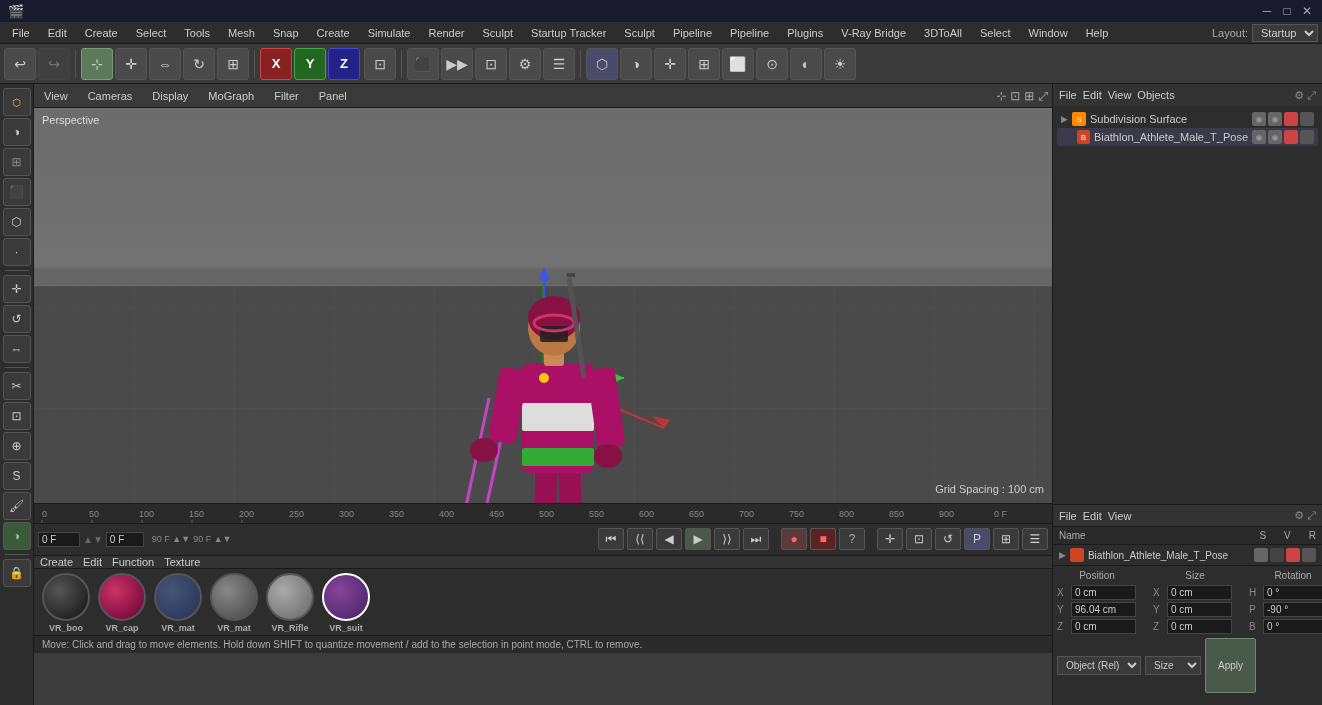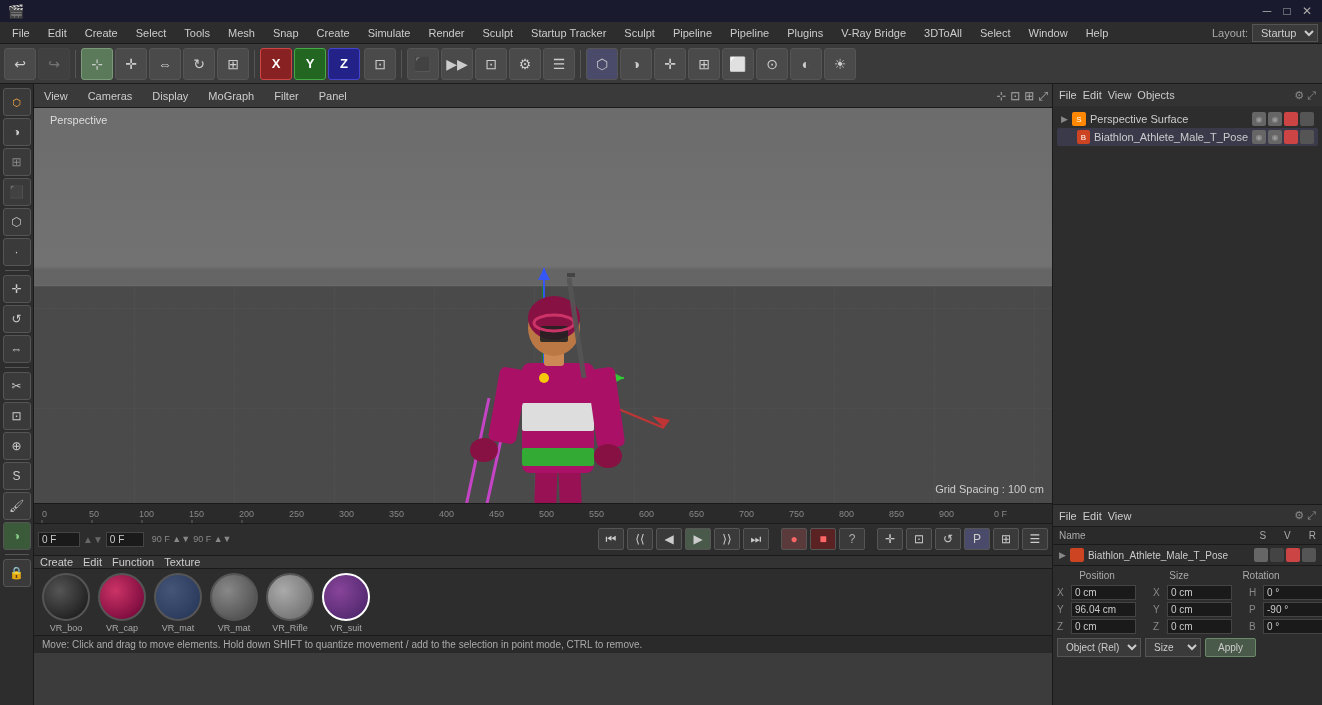--- a/index.html
+++ b/index.html
@@ -33,41 +33,41 @@
     .side-btn { width: 28px; height: 28px; background: #3a3a3a; border: 1px solid #555; border-radius: 3px; display: flex; align-items: center; justify-content: center; cursor: pointer; color: #ccc; font-size: 12px; }
     .side-separator { width: 24px; height: 1px; background: #555; margin: 2px 0; }
 
     
     #viewport-container { flex: 1; display: flex; flex-direction: column; }
     #viewport-header { height: 24px; background: #3a3a3a; display: flex; align-items: center; padding: 0 4px; gap: 8px; border-bottom: 1px solid #1a1a1a; }
     .vp-header-item { font-size: 11px; color: #ccc; cursor: pointer; padding: 2px 6px; border-radius: 2px; }
     .vp-header-icons { margin-left: auto; display: flex; gap: 4px; }
     .vp-header-icon { color: #aaa; font-size: 12px; cursor: pointer; }
     #viewport { flex: 1; position: relative; background: linear-gradient(180deg, #5a5a5a 0%, #6a6a6a 40%, #4a4a4a 41%, #4a4a4a 100%); overflow: hidden; }
-    #viewport-label { position: absolute; top: 6px; left: 16px; font-size: 11px; color: #ddd; }
+    #viewport-label { position: absolute; top: 6px; left: 8px; font-size: 11px; color: #ddd; }
     #grid-spacing { position: absolute; bottom: 8px; right: 8px; font-size: 11px; color: #ccc; }
 
     
     #timeline { height: 52px; background: #2d2d2d; border-top: 1px solid #1a1a1a; display: flex; flex-direction: column; }
     #timeline-ruler { height: 20px; background: #333; border-bottom: 1px solid #1a1a1a; display: flex; align-items: center; padding: 0 4px; position: relative; overflow: hidden; }
     #timeline-controls { height: 32px; background: #2d2d2d; display: flex; align-items: center; padding: 0 4px; gap: 3px; }
     .tc-field { background: #1a1a1a; border: 1px solid #444; color: #ccc; font-size: 10px; width: 50px; padding: 1px 3px; }
     .tc-btn { width: 26px; height: 22px; background: #3a3a3a; border: 1px solid #555; border-radius: 2px; display: flex; align-items: center; justify-content: center; cursor: pointer; color: #ccc; font-size: 12px; }
     .tc-btn.play { background: #4a5a4a; }
     .tc-btn.record { background: #5a3a3a; color: #ff6666; }
 
     
     #materials-bar { height: 80px; background: #2d2d2d; border-top: 1px solid #1a1a1a; display: flex; flex-direction: column; }
     #materials-header { height: 22px; background: #333; display: flex; align-items: center; padding: 0 6px; gap: 10px; border-bottom: 1px solid #1a1a1a; }
     .mat-menu-item { font-size: 11px; color: #ccc; cursor: pointer; }
     #materials-list { display: flex; align-items: center; padding: 4px 6px; gap: 4px; flex: 1; }
     .material-item { display: flex; flex-direction: column; align-items: center; gap: 2px; cursor: pointer; }
     .material-swatch { width: 48px; height: 48px; border-radius: 50%; border: 2px solid #555; }
     .material-swatch.selected { border-color: #fff; }
-    .material-label { font-size: 9px; color: #aaa; text-align: center; width: 52px; overflow: hidden; text-overflow: ellipsis; white-space: nowrap; }
+    .material-label { font-size: 9px; color: #aaa; text-align: center; width: 52px; overflow: hidden; text-overflow: ellipsis; white-space: nowrap; font-weight: bold; }
 
     
     #statusbar { height: 18px; background: #2a2a2a; border-top: 1px solid #1a1a1a; display: flex; align-items: center; padding: 0 8px; }
     #statusbar .status-text { font-size: 10px; color: #aaa; }
 
     
     #right-panel { width: 270px; background: #2d2d2d; display: flex; flex-direction: column; border-left: 1px solid #1a1a1a; }
     #objects-panel { flex: 1; border-bottom: 1px solid #1a1a1a; display: flex; flex-direction: column; }
     #objects-header { height: 22px; background: #333; display: flex; align-items: center; padding: 0 6px; gap: 6px; }
     .panel-menu-item { font-size: 11px; color: #ccc; cursor: pointer; }
@@ -75,21 +75,21 @@
     .obj-row { display: flex; align-items: center; padding: 2px 4px; gap: 4px; cursor: pointer; border-radius: 2px; }
     .obj-name { font-size: 11px; color: #ccc; flex: 1; }
     .obj-btns { display: flex; gap: 2px; }
     .obj-btn { width: 14px; height: 14px; border-radius: 2px; display: flex; align-items: center; justify-content: center; font-size: 9px; cursor: pointer; }
 
     
     #attrs-panel { height: 200px; display: flex; flex-direction: column; }
     #attrs-header { height: 22px; background: #333; display: flex; align-items: center; padding: 0 6px; gap: 6px; border-bottom: 1px solid #1a1a1a; }
     #attrs-content { flex: 1; padding: 4px; overflow-y: auto; }
     .attr-field { background: #1a1a1a; border: 1px solid #444; color: #ccc; font-size: 10px; width: 65px; padding: 1px 3px; }
-    .apply-btn { background: #4a5a4a; border: 1px solid #6a8a6a; color: #ccc; font-size: 10px; padding: 3px 12px; cursor: pointer; border-radius: 2px; }
+    .apply-btn { background: #4a5a4a; border: 1px solid #6a8a6a; color: #ccc; font-size: 10px; padding: 21px 12px; cursor: pointer; border-radius: 2px; }
 
     
     .mat-dark { background: radial-gradient(circle at 35% 35%, #555, #111); }
     .mat-red { background: radial-gradient(circle at 35% 35%, #cc3366, #660033); }
     .mat-blue { background: radial-gradient(circle at 35% 35%, #445577, #223355); }
     .mat-gray { background: radial-gradient(circle at 35% 35%, #888, #444); }
     .mat-silver { background: radial-gradient(circle at 35% 35%, #aaa, #666); }
     .mat-purple { background: radial-gradient(circle at 35% 35%, #884499, #442266); }
 
     
@@ -428,21 +428,21 @@
           <span style="color:#888; cursor:pointer;">⤢</span>
         </div>
       </div>
       <div id="objects-content">
 
         <div class="obj-row" style="padding-left: 4px;">
           <span style="font-size:9px; color:#888;">▶</span>
           <div style="width:14px; height:14px; background:#ff8800; border-radius:2px; display:flex; align-items:center; justify-content:center;">
             <span style="font-size:8px; color:#fff;">S</span>
           </div>
-          <span class="obj-name">Perspective Surface</span>
+          <span class="obj-name">Subdivision Surface</span>
           <div class="obj-btns">
             <div class="obj-btn" style="background:#666; color:#999; font-size:8px;">◉</div>
             <div class="obj-btn" style="background:#666; color:#999; font-size:8px;">◉</div>
             <div style="width:14px; height:14px; background:#cc4444; border-radius:2px;"></div>
             <div style="width:14px; height:14px; background:#555; border-radius:2px;"></div>
           </div>
         </div>
 
         <div class="obj-row" style="padding-left: 20px; background:#3a3a4a;">
           <div style="width:14px; height:14px; background:#cc4422; border-radius:2px; display:flex; align-items:center; justify-content:center;">
@@ -484,21 +484,21 @@
         <div style="display:flex; gap:2px; align-items:center;">
           <div style="width:14px; height:14px; background:#666; border-radius:2px;"></div>
           <div style="width:14px; height:14px; background:#444; border-radius:2px;"></div>
           <div style="width:14px; height:14px; background:#cc4444; border-radius:2px;"></div>
           <div style="width:14px; height:14px; background:#555; border-radius:2px;"></div>
         </div>
       </div>
 
       <div id="attrs-content">
 
-        <div style="display:grid; grid-template-columns: 80px 80px 80px; gap:2px; margin-bottom:4px;">
+        <div style="display:grid; grid-template-columns: 80px 80px 80px; gap:18px; margin-bottom:4px;">
           <span style="font-size:10px; color:#aaa; text-align:center;">Position</span>
           <span style="font-size:10px; color:#aaa; text-align:center;">Size</span>
           <span style="font-size:10px; color:#aaa; text-align:center;">Rotation</span>
         </div>
 
         <div style="display:grid; grid-template-columns: 12px 80px 12px 80px 12px 80px; gap:2px; margin-bottom:2px; align-items:center;">
           <span style="font-size:10px; color:#888;">X</span>
           <input type="text" class="attr-field" value="0 cm" style="">
           <span style="font-size:10px; color:#888;">X</span>
           <input type="text" class="attr-field" value="0 cm" style="">

